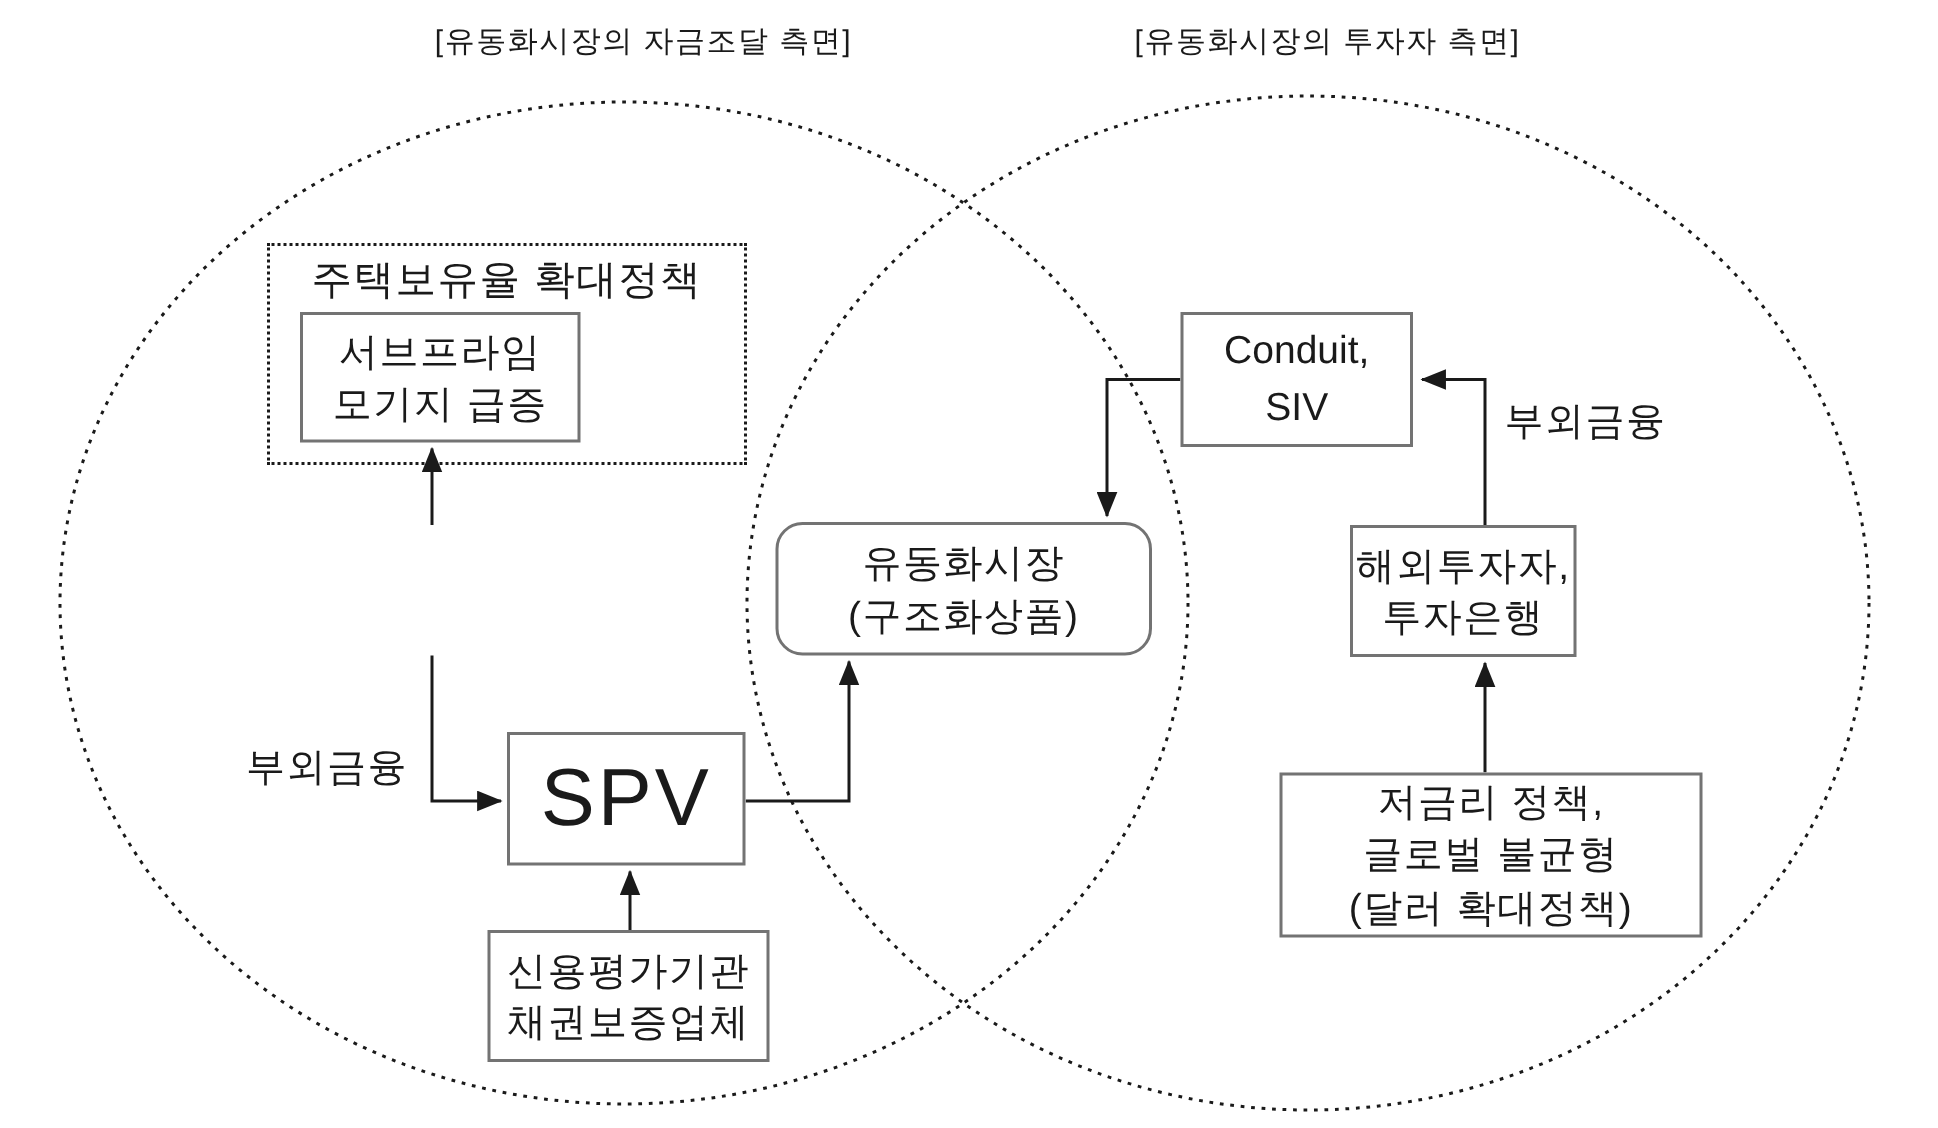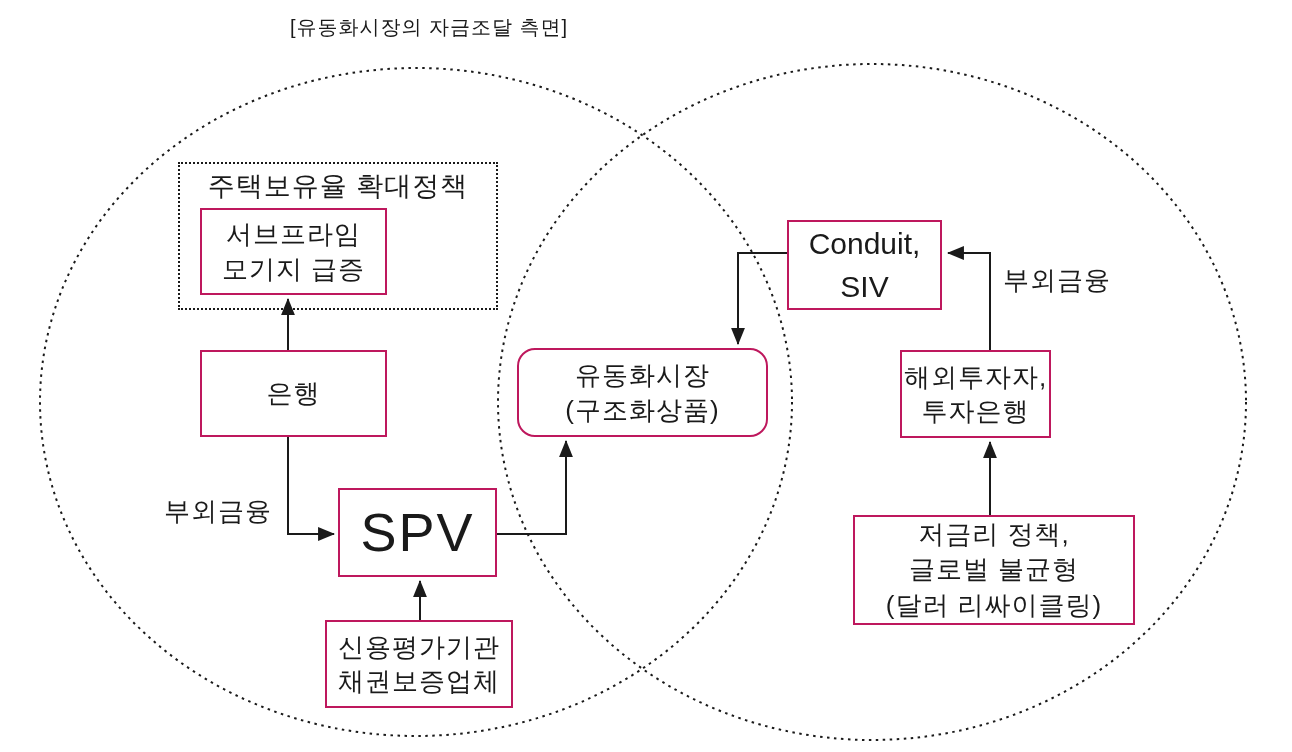--- a/index.html
+++ b/index.html
@@ -17,32 +17,32 @@
   .title.right { left:660px; width:450px; }
   .group {
     position:absolute; left:178px; top:162px; width:316px; height:144px;
     border:2px dotted #1a1a1a;
   }
   .group-label {
     position:absolute; left:0; top:4px; width:100%;
     text-align:center; font-size:27px; letter-spacing:1px;
   }
   .node {
-    position:absolute; border:2px solid #be185d; background:#ffffff;
+    position:absolute; border:2px solid #737373; background:#ffffff;
     display:flex; align-items:center; justify-content:center;
     text-align:center; white-space:pre-line;
     font-size:26px; line-height:1.32; letter-spacing:1px;
     box-sizing:border-box;
   }
   .node.subprime { left:200px; top:208px; width:187px; height:87px; }
   .node.bank     { left:200px; top:350px; width:187px; height:87px; }
   .node.spv      { left:338px; top:488px; width:159px; height:89px; font-size:54px; letter-spacing:2px; }
   .node.rating   { left:325px; top:620px; width:188px; height:88px; }
   .node.market   { left:517px; top:348px; width:251px; height:89px;border-radius:18px; }
-  .node.conduit  { left:787px; top:208px; width:155px; height:90px; font-size:30px; line-height:1.45; letter-spacing:0;margin-top:12px; }
+  .node.conduit  { left:787px; top:208px; width:155px; height:90px; font-size:26px; line-height:1.45; letter-spacing:0; }
   .node.investor { left:900px; top:350px; width:151px; height:88px; }
   .node.macro    { left:853px; top:515px; width:282px; height:110px; line-height:1.35; }
   .edge-label {
     position:absolute; font-size:26px; letter-spacing:1px;
     text-align:center; white-space:nowrap;
   }
   .edge-label.left  { left:164px; top:494px; width:100px; }
   .edge-label.right { left:1003px; top:263px; width:104px; }
 </style>
 </head>
@@ -67,40 +67,40 @@
     <path d="M 288,350 V 299" fill="none" stroke="#1a1a1a" stroke-width="2" marker-end="url(#ah)"></path>
     <path d="M 288,437 V 534 H 334" fill="none" stroke="#1a1a1a" stroke-width="2" marker-end="url(#ah)"></path>
     <path d="M 420,620 V 581" fill="none" stroke="#1a1a1a" stroke-width="2" marker-end="url(#ah)"></path>
     <path d="M 497,534 H 566 V 441" fill="none" stroke="#1a1a1a" stroke-width="2" marker-end="url(#ah)"></path>
     <path d="M 787,253 H 738 V 344" fill="none" stroke="#1a1a1a" stroke-width="2" marker-end="url(#ah)"></path>
     <path d="M 990,350 V 253 H 948" fill="none" stroke="#1a1a1a" stroke-width="2" marker-end="url(#ah)"></path>
     <path d="M 990,515 V 442" fill="none" stroke="#1a1a1a" stroke-width="2" marker-end="url(#ah)"></path>
   </svg>
 
   <div class="title left">[유동화시장의 자금조달 측면]</div>
+  <div class="title right">[유동화시장의 투자자 측면]</div>
 
   <div class="node subprime">서브프라임
 모기지 급증</div>
 
-  <div class="node bank">은행</div>
 
   <div class="node spv">SPV</div>
 
   <div class="node rating">신용평가기관
 채권보증업체</div>
 
   <div class="node market">유동화시장
 (구조화상품)</div>
 
   <div class="node conduit">Conduit,
 SIV</div>
 
   <div class="node investor">해외투자자,
 투자은행</div>
 
   <div class="node macro">저금리 정책,
 글로벌 불균형
-(달러 리싸이클링)</div>
+(달러 확대정책)</div>
 
   <div class="edge-label left">부외금융</div>
   <div class="edge-label right">부외금융</div>
 
 </div>
 
 </body></html>

